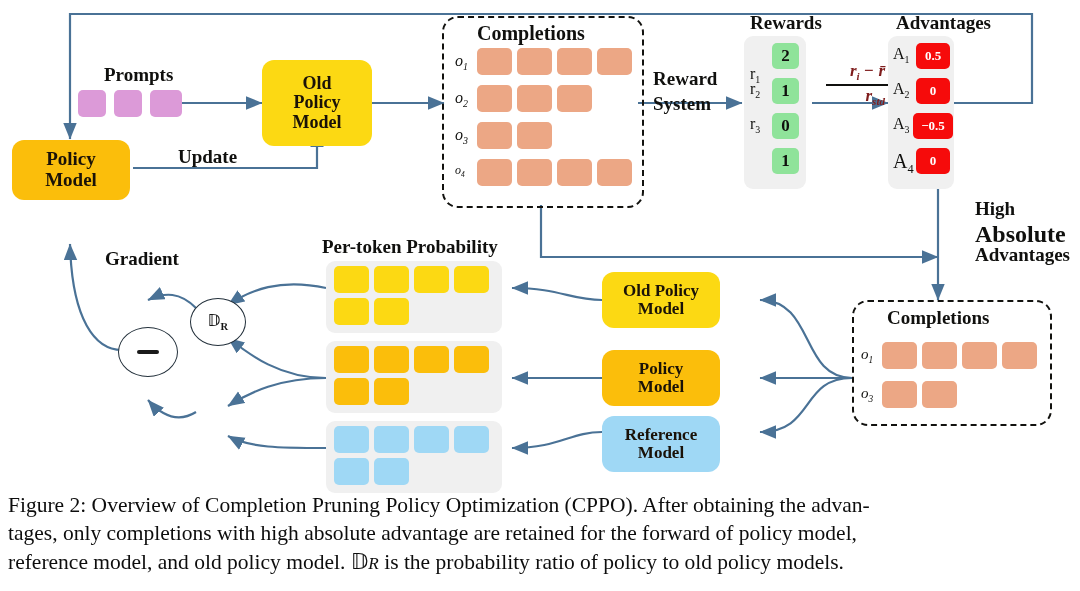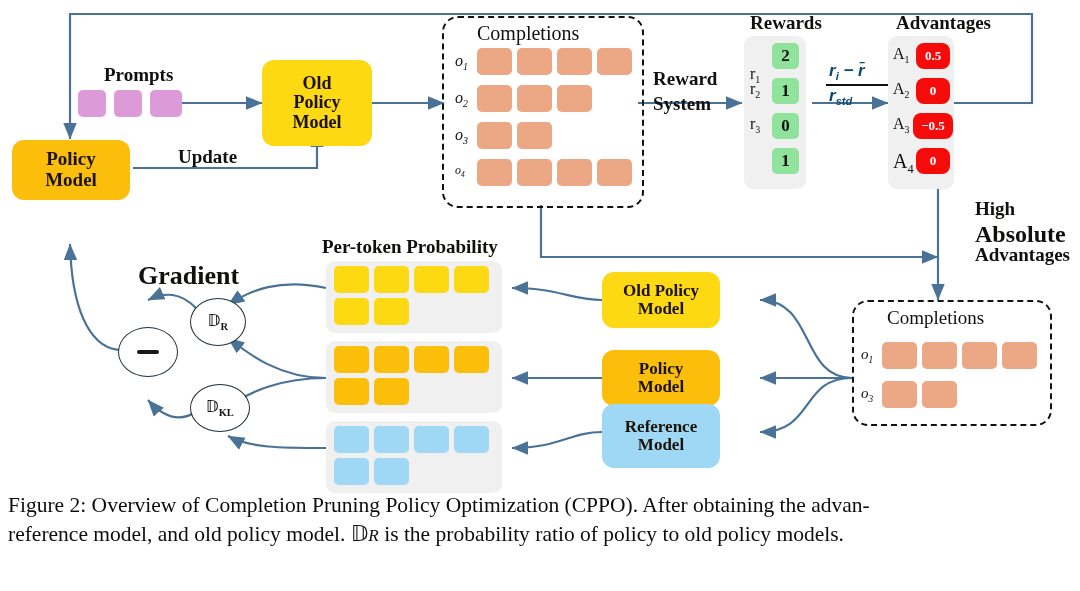--- a/index.html
+++ b/index.html
@@ -14,49 +14,49 @@
   .mbox{display:flex;align-items:center;justify-content:center;text-align:center;
         border-radius:12px;font-weight:700;color:#1a1208;line-height:1.08;}
   .mbox span{display:block;}
 
   
   .lbl{position:absolute;font-weight:700;color:#10100e;white-space:nowrap;
        font-family:"Liberation Serif",serif;}
 
   
   .dashbox{position:absolute;border:2.4px dashed #12120f;border-radius:16px;background:transparent;}
-  .dashtitle{position:absolute;font-weight:400;color:#10100e;white-space:nowrap;}
+  .dashtitle{position:absolute;font-weight:700;color:#10100e;white-space:nowrap;}
 
   
   .chip{position:absolute;border-radius:5px;}
   .chip.comp{background:#eca785;}
   .chip.prompt{background:#dc9ad8;}
   .chip.ypale{background:#fcd913;}
   .chip.yamber{background:#fbbe0b;}
   .chip.blue{background:#9fd8f5;}
 
   
   .panel{position:absolute;background:#f0f0f0;border-radius:9px;}
 
   
   .vcell{position:absolute;border-radius:5px;display:flex;align-items:center;justify-content:center;
          font-weight:700;font-family:"Liberation Serif",serif;}
   .vcell.green{background:#8fe39a;color:#10100e;}
-  .vcell.red{background:#f60b0b;color:#ffffff;border-radius:8px;}
+  .vcell.red{background:#f60b0b;color:#ffffff;}
   .vlabel{position:absolute;font-family:"Liberation Serif",serif;color:#10100e;white-space:nowrap;}
   .vlabel sub{font-size:.62em;}
 
   
   .opnode{position:absolute;border:1.6px solid #23303b;border-radius:50%;background:#fff;
           display:flex;align-items:center;justify-content:center;font-weight:700;color:#151515;}
   .opnode .minus{display:block;width:22px;height:3.5px;background:#1a1a1a;border-radius:2px;}
 
   
-  .frac{position:absolute;text-align:left;font-style:italic;font-weight:700;color:#0c4a6e;
-        font-family:Liberation Sans, sans-serif;line-height:1.05;}
+  .frac{position:absolute;text-align:right;font-style:italic;font-weight:700;color:#7f1d1d;
+        font-family:Liberation Serif, serif;line-height:1.05;}
   .frac .num{padding:0 3px;}
   .frac .bar{height:2.4px;background:#10100e;margin:1px 0;}
   .frac .den{padding:0 3px;}
   .frac sub{font-size:.65em;font-style:italic;}
 
   
   #caption{position:absolute;left:8px;top:492px;width:1066px;
            font-family:"Liberation Serif",serif;font-size:21.5px;line-height:1.30;color:#0d0d0d;
            text-align:left;}
   #caption .db{font-weight:400;}
@@ -230,33 +230,28 @@
   <div class="vlabel" style="left:893px;top:150px;font-size:20px;">
     <span>A</span><sub>4</sub>
   </div>
   <div class="vcell red" style="left:916px;top:148px;width:34px;height:26px;font-size:13px;">0</div>
 
   <div class="lbl" style="left:975px;top:198px;font-size:19px;">High</div>
   <div class="lbl" style="left:975px;top:221px;font-size:24px;">Absolute</div>
   <div class="lbl" style="left:975px;top:244px;font-size:19px;">Advantages</div>
 
   <div class="lbl" style="left:322px;top:236px;font-size:19px;">Per-token Probability</div>
-  <div class="lbl" style="left:105px;top:261px;font-size:26px;margin-left:33px;">Gradient</div>
+  <div class="lbl" style="left:105px;top:248px;font-size:19px;">Gradient</div>
 
   <div class="opnode" style="left:118px;top:327px;width:58px;height:48px;">
     <span class="minus"></span>
   </div>
   <div class="opnode" style="left:190px;top:298px;width:54px;height:46px;font-size:15px;">
     <span>
       <span style="font-family:'DejaVu Sans',sans-serif;">𝔻</span><sub style="font-size:.7em;">R</sub>
-    </span>
-  </div>
-  <div class="opnode" style="left:190px;top:384px;width:58px;height:46px;font-size:15px;">
-    <span>
-      <span style="font-family:'DejaVu Sans',sans-serif;">𝔻</span><sub style="font-size:.7em;">KL</sub>
     </span>
   </div>
 
   <div class="panel" style="left:326px;top:261px;width:176px;height:72px;"></div>
   <div class="chip ypale" style="left:334px;top:266px;width:35px;height:27px;"></div>
   <div class="chip ypale" style="left:374px;top:266px;width:35px;height:27px;"></div>
   <div class="chip ypale" style="left:414px;top:266px;width:35px;height:27px;"></div>
   <div class="chip ypale" style="left:454px;top:266px;width:35px;height:27px;"></div>
   <div class="chip ypale" style="left:334px;top:298px;width:35px;height:27px;"></div>
   <div class="chip ypale" style="left:374px;top:298px;width:35px;height:27px;"></div>
@@ -284,21 +279,21 @@
     </div>
   </div>
 
   <div class="node mbox" style="left:602px;top:350px;width:118px;height:56px;background:#fbbe0b;font-size:17px;">
     <div>
       <span>Policy</span>
       <span>Model</span>
     </div>
   </div>
 
-  <div class="node mbox" style="left:602px;top:404px;width:118px;height:64px;background:#9fd8f5;font-size:17px;">
+  <div class="node mbox" style="left:602px;top:416px;width:118px;height:56px;background:#9fd8f5;font-size:17px;">
     <div>
       <span>Reference</span>
       <span>Model</span>
     </div>
   </div>
 
   <div class="dashbox" style="left:852px;top:300px;width:196px;height:122px;"></div>
   <div class="dashtitle" style="left:887px;top:307px;font-size:19px;">Completions</div>
 
   <div class="vlabel" style="left:861px;top:346px;font-size:15px;font-style:italic;">
@@ -312,16 +307,17 @@
   <div class="vlabel" style="left:861px;top:385px;font-size:15px;font-style:italic;">
     <span>o</span><sub>3</sub>
   </div>
   <div class="chip comp" style="left:882px;top:381px;width:35px;height:27px;"></div>
   <div class="chip comp" style="left:922px;top:381px;width:35px;height:27px;"></div>
 
 </div>
 
 <div id="caption">
   <div>Figure 2: Overview of Completion Pruning Policy Optimization (CPPO). After obtaining the advan-</div>
+  <div>tages, only completions with high absolute advantage are retained for the forward of policy model,</div>
   <div>
     reference model, and old policy model. <span class="db" style="font-family:'DejaVu Sans',sans-serif;">𝔻</span><i style="font-size:.8em;">R</i> is the probability ratio of policy to old policy models.
   </div>
 </div>
 
 </body></html>

